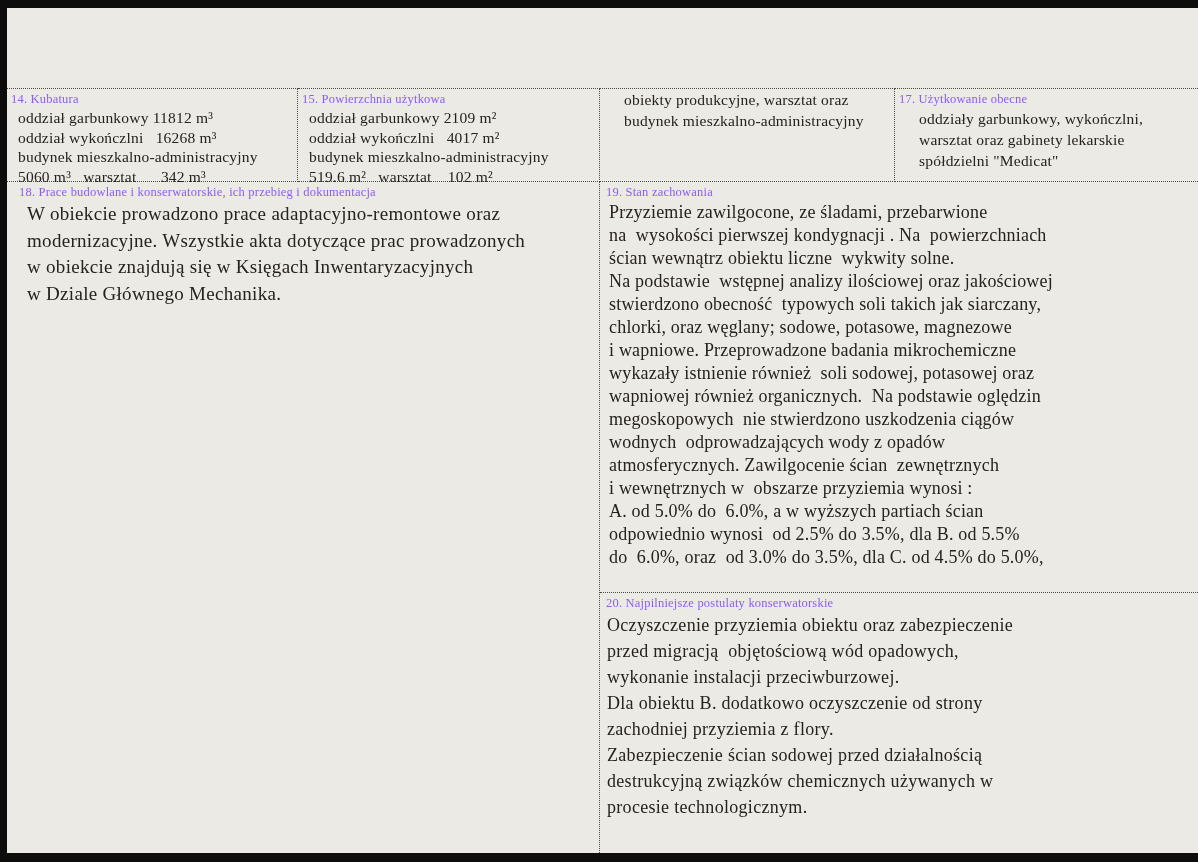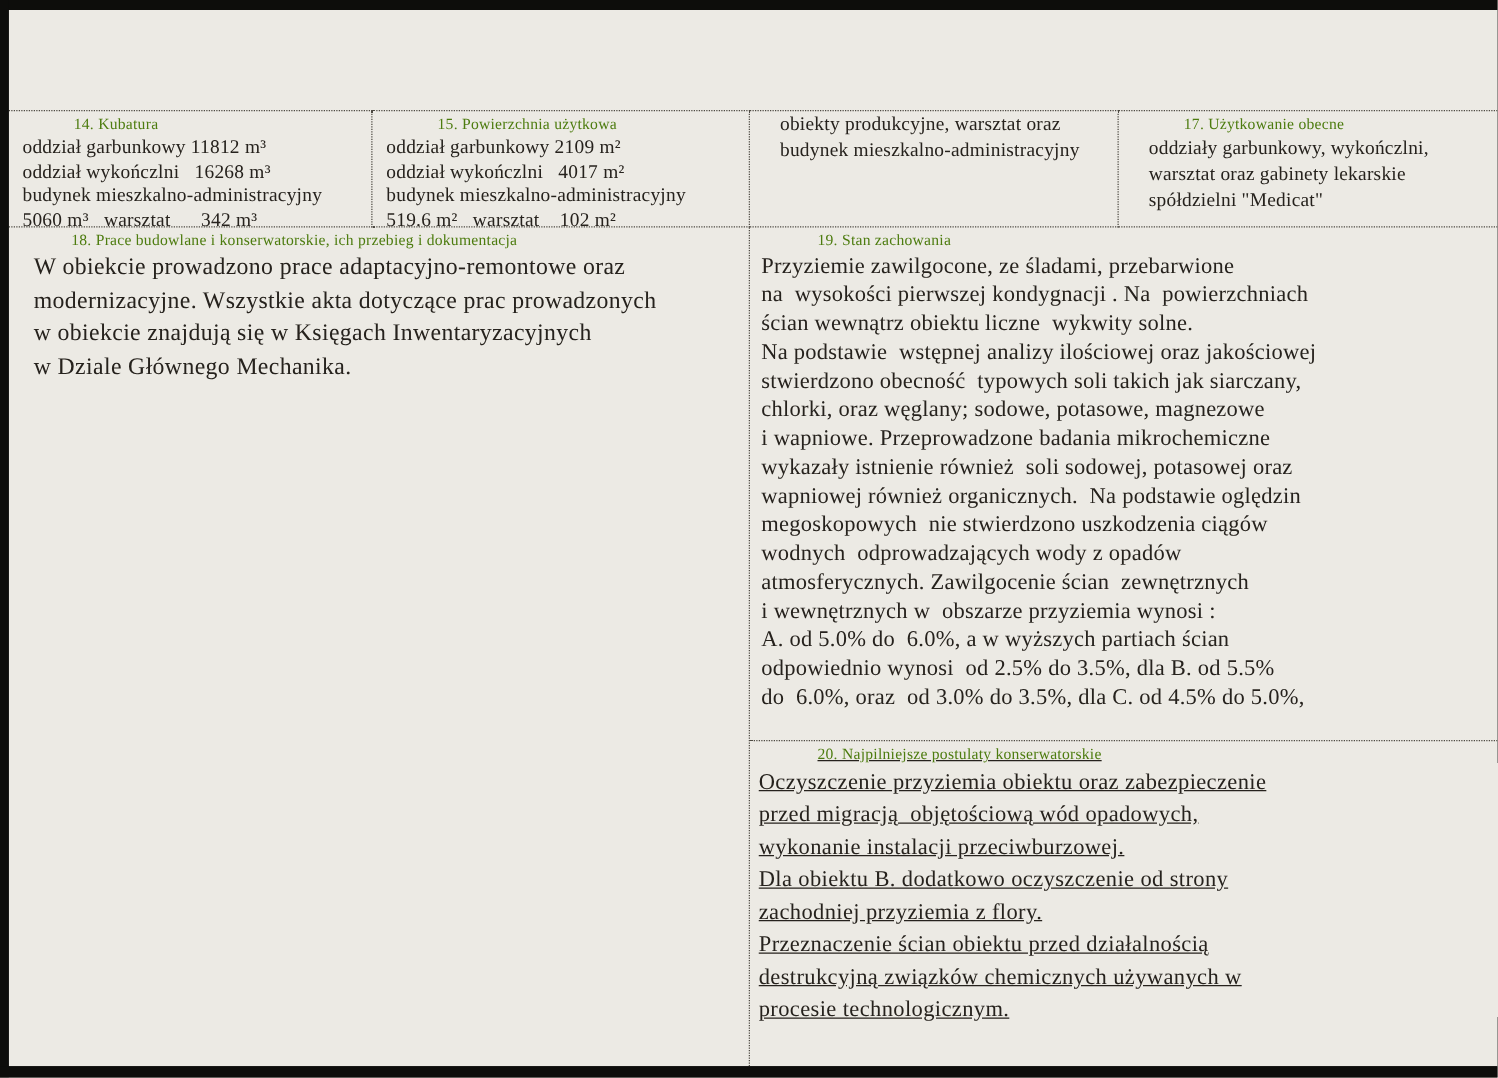--- a/index.html
+++ b/index.html
@@ -11,37 +11,37 @@
   #paper{
     position:absolute;left:7px;top:8px;width:1191px;height:845px;
     background:#eceae4;
     color:#26221d;
   }
   .cell{position:absolute;box-sizing:border-box;}
   .bt{border-top:1px dotted #4d4a42;}
   .bb{border-bottom:1px dotted #4d4a42;}
   .br{border-right:1px dotted #4d4a42;}
   .label{
-    font-size:12.5px;letter-spacing:0.2px;color:#4d7c0f;
-    padding:3px 0 1px 4px;white-space:pre;margin-left:48px;
+    font-size:12.5px;letter-spacing:0.2px;color:#8b5cf6;
+    padding:3px 0 1px 4px;white-space:pre;
   }
   .ln{white-space:pre-wrap;}
   .small-cell .ln{font-size:15.5px;line-height:19.5px;padding-left:11px;letter-spacing:0.2px;}
   .mid-cell .ln{font-size:15.5px;line-height:21px;padding-left:24px;letter-spacing:0.2px;}
   #cell14{left:0;top:80px;width:291px;height:94px;}
   #cell15{left:291px;top:80px;width:302px;height:94px;}
   #cell16{left:593px;top:80px;width:295px;height:94px;}
   #cell17{left:888px;top:80px;width:303px;height:94px;}
   #cell18{left:0;top:174px;width:593px;height:671px;}
   #cell18 .ln{font-size:19px;line-height:26.5px;padding-left:20px;letter-spacing:0.3px;}
-  #cell18 .label{padding-left:2px;}
+  #cell18 .label{padding-left:12px;}
   #cell19{left:593px;top:174px;width:598px;height:411px;}
   #cell19 .ln{font-size:18px;line-height:23px;padding-left:9px;letter-spacing:0.2px;}
   #cell19 .label{padding-left:6px;}
-  #cell20{left:593px;top:585px;width:598px;height:260px;text-decoration:underline;}
+  #cell20{left:593px;top:585px;width:598px;height:260px;}
   #cell20 .ln{font-size:18px;line-height:26px;padding-left:7px;letter-spacing:0.3px;}
   #cell20 .label{padding-left:6px;}
   
   #edge-top{position:absolute;left:0;top:0;width:1198px;height:8px;background:#0d0d0b;}
   #edge-left{position:absolute;left:0;top:0;width:7px;height:862px;background:#0d0d0b;}
   #edge-bottom{position:absolute;left:0;top:853px;width:1198px;height:9px;background:#0d0d0b;}
 </style>
 </head>
 <body>
 
@@ -103,21 +103,21 @@
     <div class="ln">do  6.0%, oraz  od 3.0% do 3.5%, dla C. od 4.5% do 5.0%,</div>
   </div>
 
   <div id="cell20" class="cell">
     <div class="label">20. Najpilniejsze postulaty konserwatorskie</div>
     <div class="ln">Oczyszczenie przyziemia obiektu oraz zabezpieczenie</div>
     <div class="ln">przed migracją  objętościową wód opadowych,</div>
     <div class="ln">wykonanie instalacji przeciwburzowej.</div>
     <div class="ln">Dla obiektu B. dodatkowo oczyszczenie od strony</div>
     <div class="ln">zachodniej przyziemia z flory.</div>
-    <div class="ln">Przeznaczenie ścian obiektu przed działalnością</div>
+    <div class="ln">Zabezpieczenie ścian sodowej przed działalnością</div>
     <div class="ln">destrukcyjną związków chemicznych używanych w</div>
     <div class="ln">procesie technologicznym.</div>
   </div>
 
 </div>
 
 <div id="edge-top"></div>
 <div id="edge-left"></div>
 <div id="edge-bottom"></div>
 

